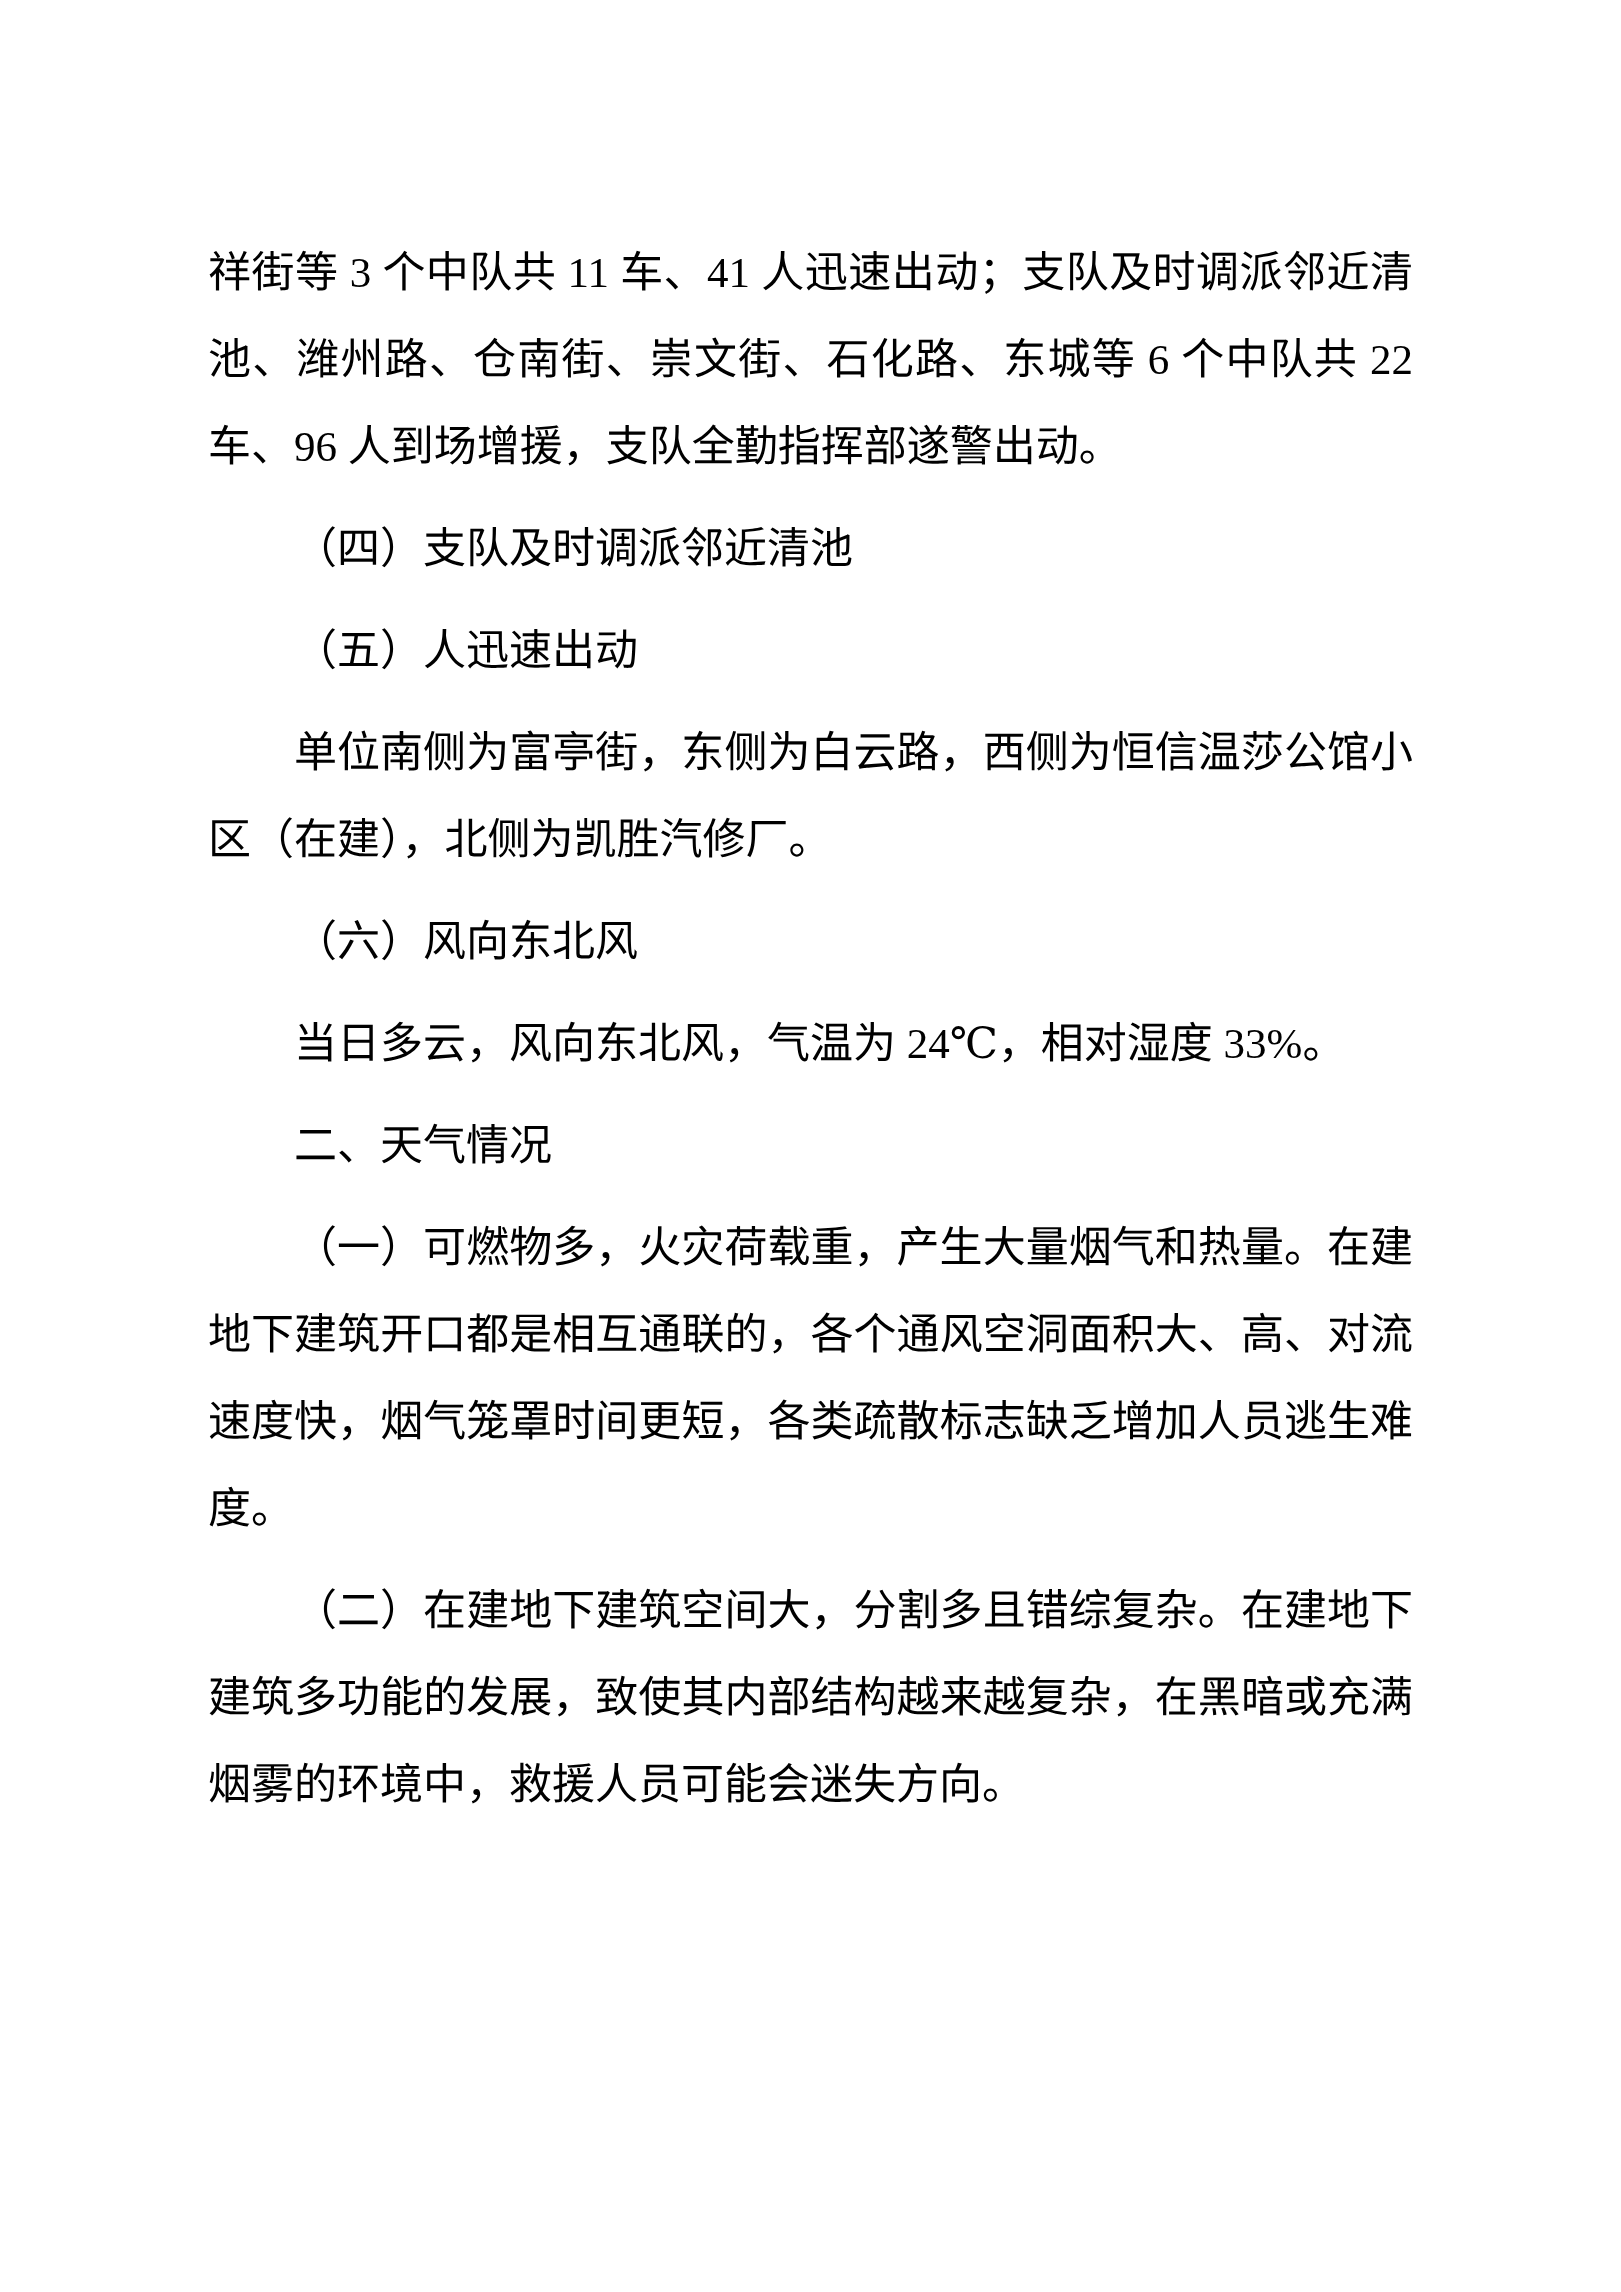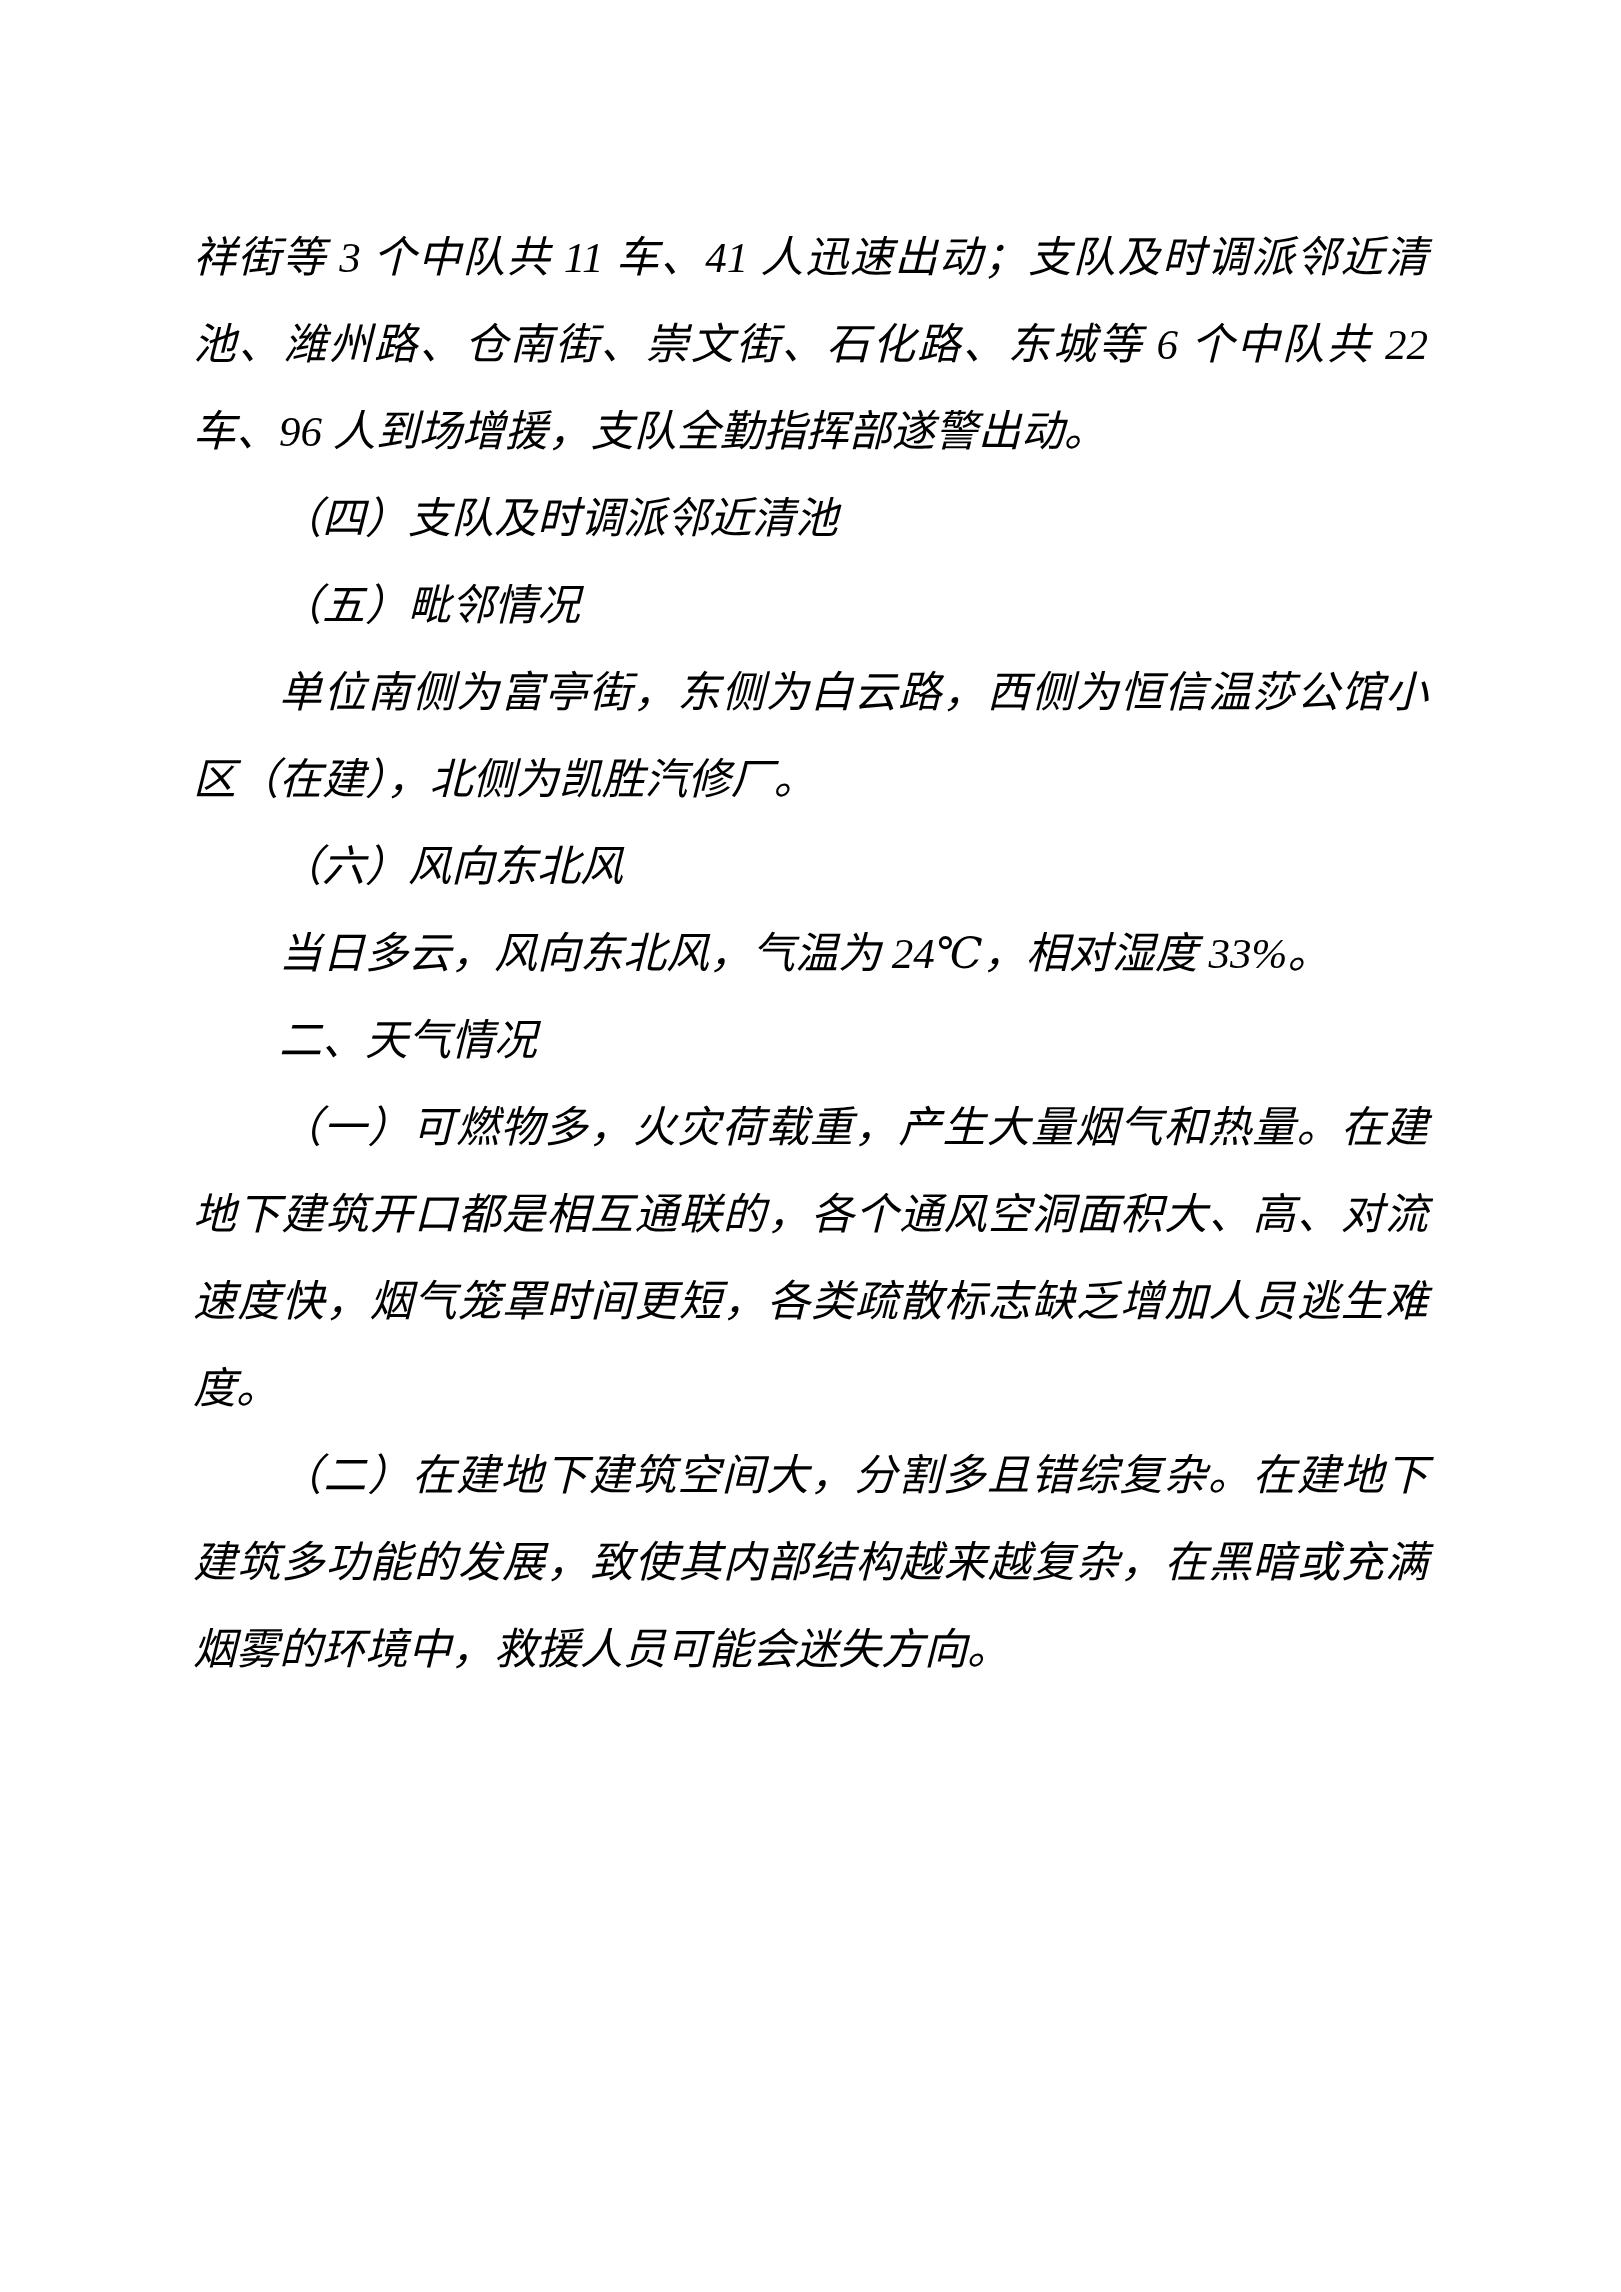--- a/index.html
+++ b/index.html
@@ -20,38 +20,37 @@
     left: 193px;
     top: 214px;
     width: 1235px;
     color: #000000;
     font-size: 43px;
     line-height: 87px;
     text-align: justify;
     letter-spacing: 0;
   }
   .para {
-    margin: 0;
+    margin: 15px;
     padding: 0;
     text-indent: 2em;
     word-break: break-all;
-    font-style: italic;
   }
   .para.no-indent {
     text-indent: 0;
   }
 </style>
 </head>
 <body>
 
 <div class="page">
   <div class="content" id="doc-content">
       <p class="para no-indent">祥街等 3 个中队共 11 车、41 人迅速出动；支队及时调派邻近清池、潍州路、仓南街、崇文街、石化路、东城等 6 个中队共 22 车、96 人到场增援，支队全勤指挥部遂警出动。</p>
       <p class="para">（四）支队及时调派邻近清池</p>
-      <p class="para">（五）毗邻情况</p>
+      <p class="para">（五）人迅速出动</p>
       <p class="para">单位南侧为富亭街，东侧为白云路，西侧为恒信温莎公馆小区（在建），北侧为凯胜汽修厂。</p>
       <p class="para">（六）风向东北风</p>
       <p class="para">当日多云，风向东北风，气温为 24℃，相对湿度 33%。</p>
       <p class="para">二、天气情况</p>
       <p class="para">（一）可燃物多，火灾荷载重，产生大量烟气和热量。在建地下建筑开口都是相互通联的，各个通风空洞面积大、高、对流速度快，烟气笼罩时间更短，各类疏散标志缺乏增加人员逃生难度。</p>
       <p class="para">（二）在建地下建筑空间大，分割多且错综复杂。在建地下建筑多功能的发展，致使其内部结构越来越复杂，在黑暗或充满烟雾的环境中，救援人员可能会迷失方向。</p>
     </div>
 </div>
 
 

